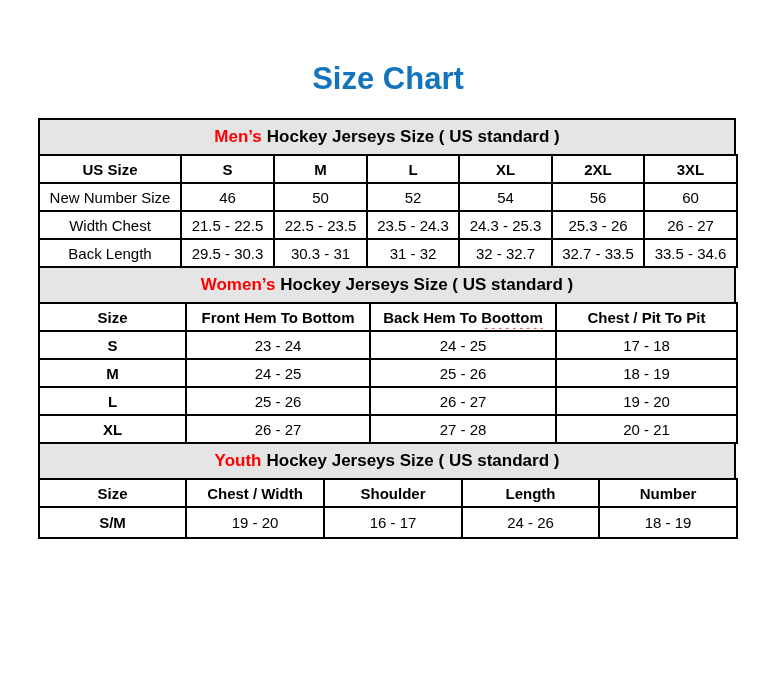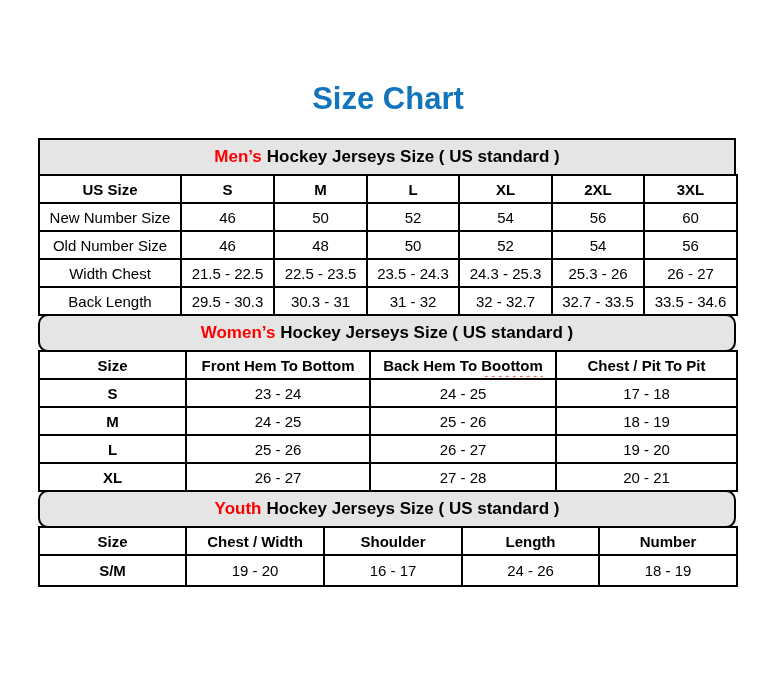--- a/index.html
+++ b/index.html
@@ -2,38 +2,38 @@
 <html><head>
 <meta charset="utf-8">
 <style>
   html,body{margin:0;padding:0;}
   body{
     width:776px;height:692px;background:#ffffff;color:#000;
     font-family:"Liberation Sans", sans-serif;
     overflow:hidden;
   }
   .page-title{
-    margin:0;padding-top:82px;height:42px;
+    margin:0;padding-top:62px;height:42px;
     text-align:center;font-size:31px;font-weight:bold;color:#1274BC;
     line-height:1.1;
   }
   .chart{margin:14px 0 0 38px;width:698px;}
   .band{
     box-sizing:border-box;height:38px;width:698px;
     border:2px solid #000;background:#e5e5e5;
     display:flex;align-items:center;justify-content:center;
     font-weight:bold;font-size:17px;position:relative;z-index:2;
   }
   .band .hl{color:#FF0000;margin-right:5px;}
   table.tbl{
     border-collapse:collapse;table-layout:fixed;width:698px;
     margin-top:-2px;position:relative;z-index:1;
   }
   .band + table.tbl{margin-top:-2px;}
-  table.tbl + .band{margin-top:-2px;border-radius:10px;}
+  table.tbl + .band{margin-top:-2px;}
   .tbl th,.tbl td{
     border:2px solid #000;text-align:center;vertical-align:middle;
     padding:0 2px;font-size:15px;height:26px;overflow:hidden;white-space:nowrap;
   }
   .tbl th{font-weight:bold;border-radius:6px;}
   .tbl td{font-weight:normal;}
   .tbl.mens td.rowlabel{font-weight:normal;border-radius:11px;}
   .tbl.womens td.rowlabel,.tbl.youth td.rowlabel{font-weight:bold;}
   .tbl.youth td{height:29px;}
   .squiggle{
@@ -77,29 +77,20 @@
       <th>3XL</th>
     </tr>
     <tr>
       <td class="rowlabel">New Number Size</td>
       <td>46</td>
       <td>50</td>
       <td>52</td>
       <td>54</td>
       <td>56</td>
       <td>60</td>
-    </tr>
-    <tr>
-      <td class="rowlabel">Old Number Size</td>
-      <td>46</td>
-      <td>48</td>
-      <td>50</td>
-      <td>52</td>
-      <td>54</td>
-      <td>56</td>
     </tr>
     <tr>
       <td class="rowlabel">Width Chest</td>
       <td>21.5 - 22.5</td>
       <td>22.5 - 23.5</td>
       <td>23.5 - 24.3</td>
       <td>24.3 - 25.3</td>
       <td>25.3 - 26</td>
       <td>26 - 27</td>
     </tr>

